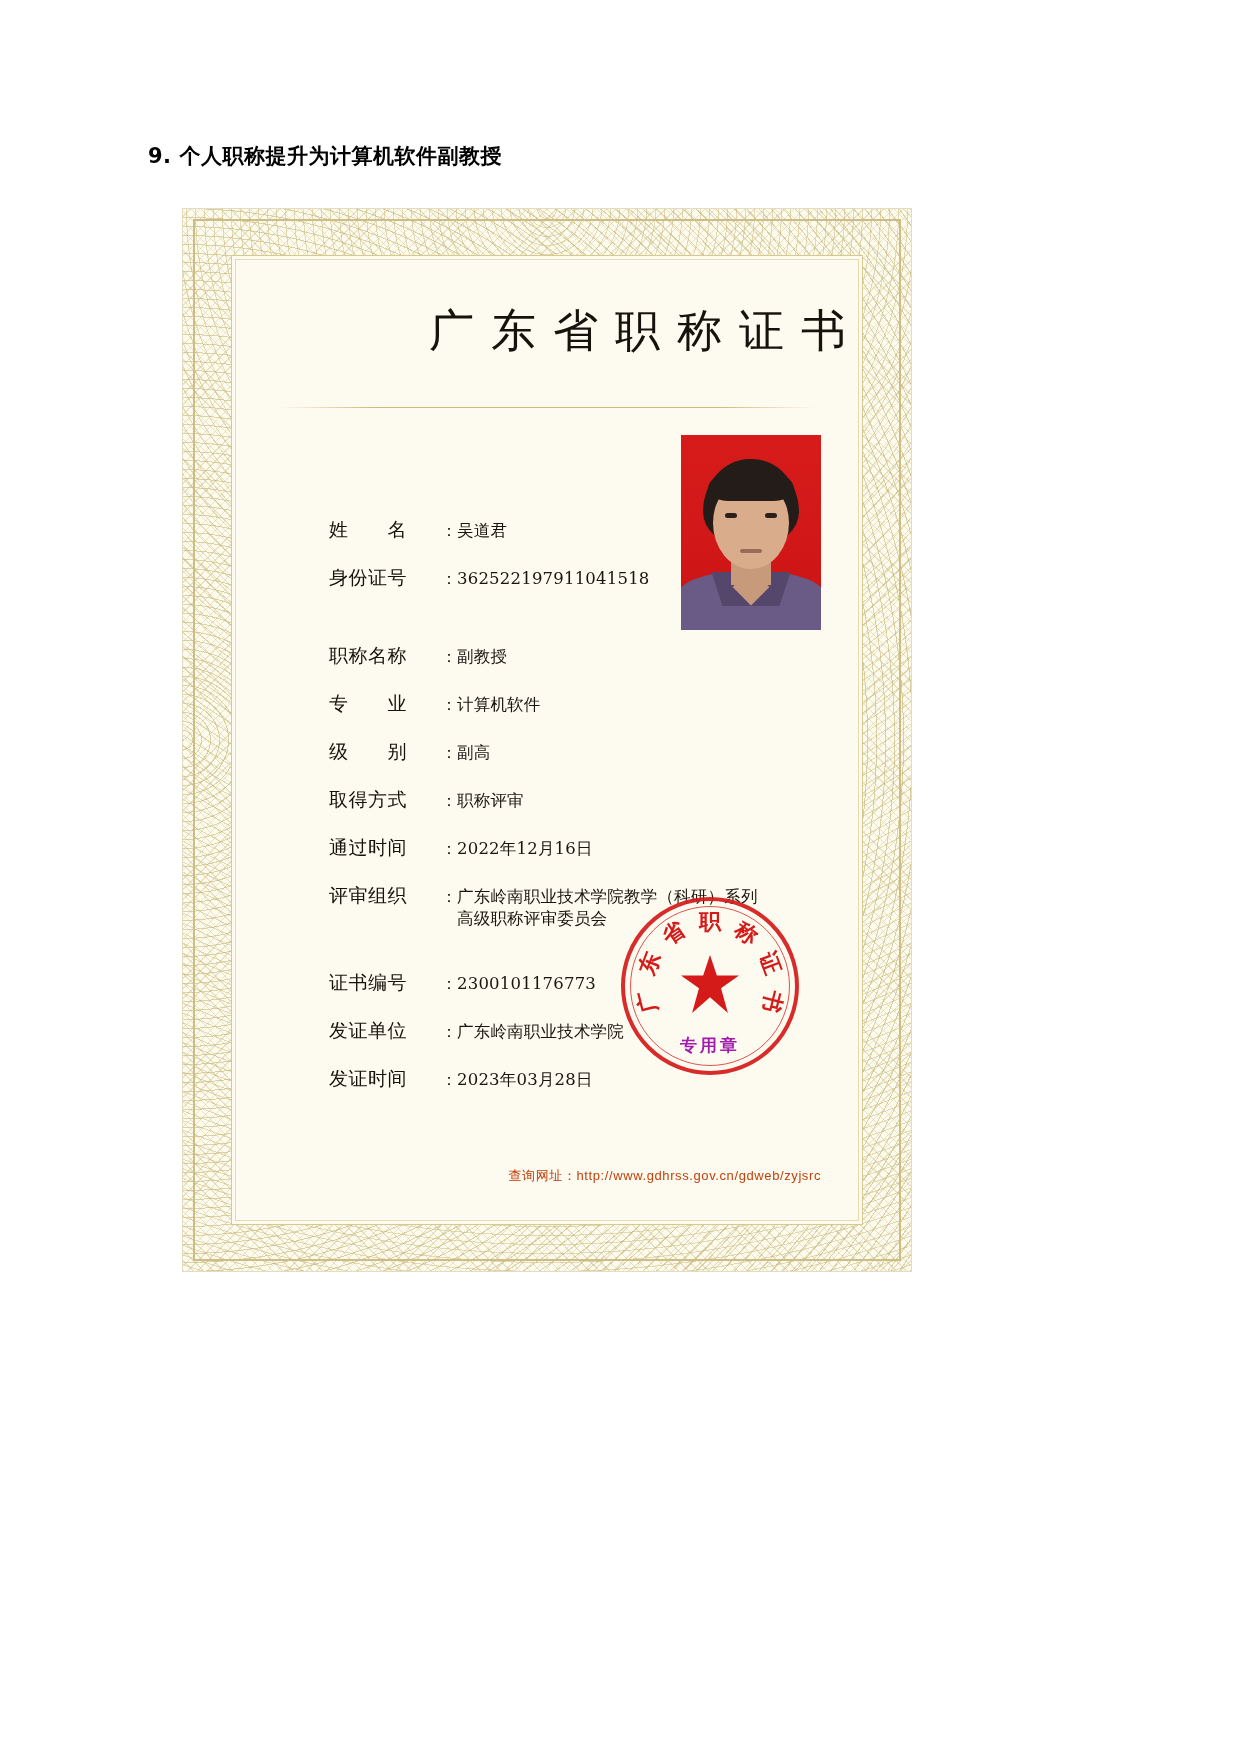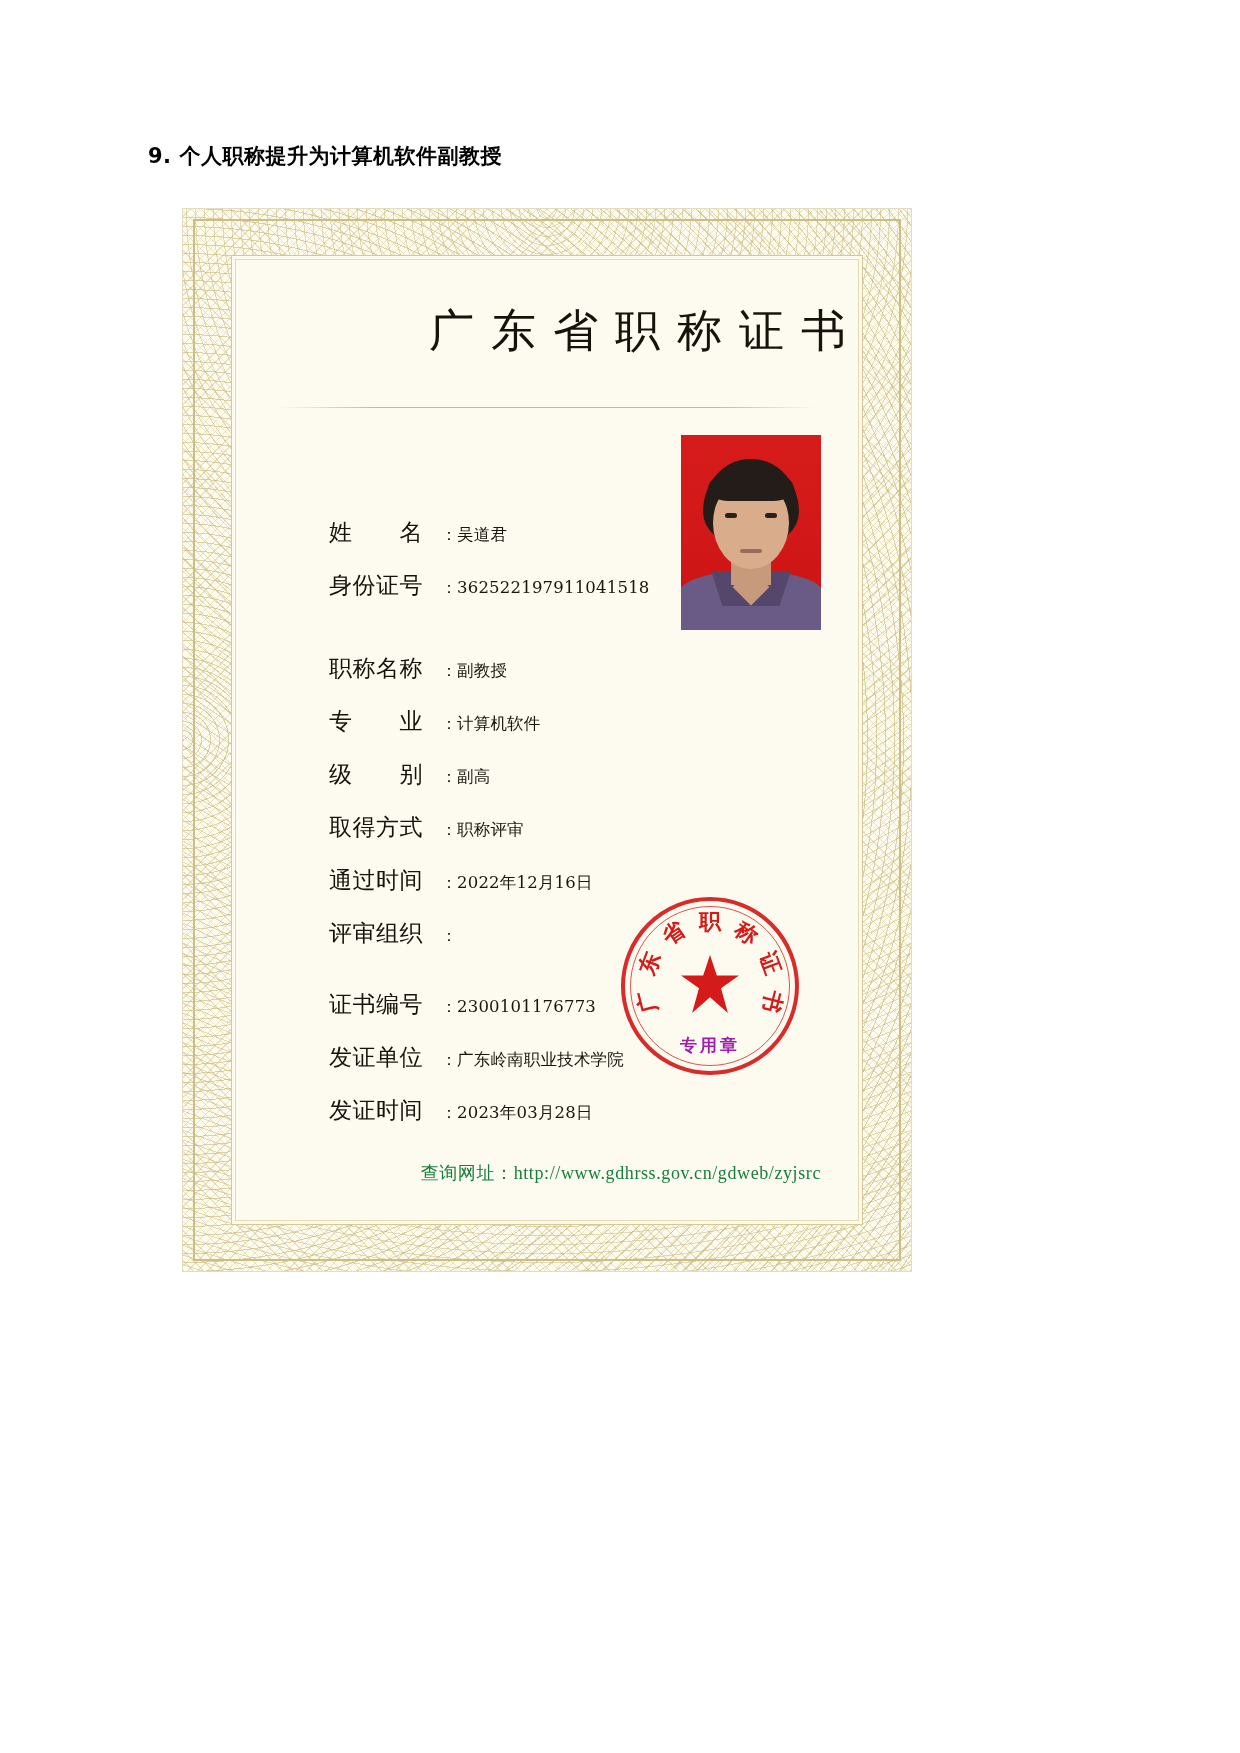--- a/index.html
+++ b/index.html
@@ -200,21 +200,21 @@
   }
   .field-row {
     display: flex;
     align-items: baseline;
     margin-bottom: 22px;
   }
   .field-label {
     width: 112px;
     flex: 0 0 112px;
     font-family: Liberation Sans, sans-serif;
-    font-size: 23px;
+    font-size: 19px;
     color: #16120c;
     letter-spacing: 0.5px;
     display: flex;
     justify-content: space-between;
   }
   .field-colon {
     flex: 0 0 12px;
     font-size: 16px;
     color: #16120c;
   }
@@ -286,23 +286,23 @@
     font-weight: bold;
     letter-spacing: 3px;
     color: #a21caf;
   }
 
   
   .footer-url {
     position: absolute;
     right: 42px;
     bottom: 40px;
-    font-family: Liberation Serif, serif;
-    font-size: 18px;
-    color: #15803d;
+    font-family: Liberation Sans, sans-serif;
+    font-size: 13px;
+    color: #c2410c;
     letter-spacing: 0.6px;
     white-space: nowrap;
   }
 </style>
 </head>
 <body>
 
 <div class="doc-heading">9. 个人职称提升为计算机软件副教授</div>
 
 <div class="certificate">
@@ -367,20 +367,21 @@
           <span class="field-value">职称评审</span>
         </div>
         <div class="field-row">
           <span class="field-label">通过时间</span>
           <span class="field-colon">：</span>
           <span class="field-value">2022年12月16日</span>
         </div>
         <div class="field-row">
           <span class="field-label">评审组织</span>
           <span class="field-colon">：</span>
+          <span class="field-value">广东岭南职业技术学院教学（科研）系列高级职称评审委员会</span>
         </div>
       </div>
 
       <div class="fields-group-3">
         <div class="field-row">
           <span class="field-label">证书编号</span>
           <span class="field-colon">：</span>
           <span class="field-value">2300101176773</span>
         </div>
         <div class="field-row">

